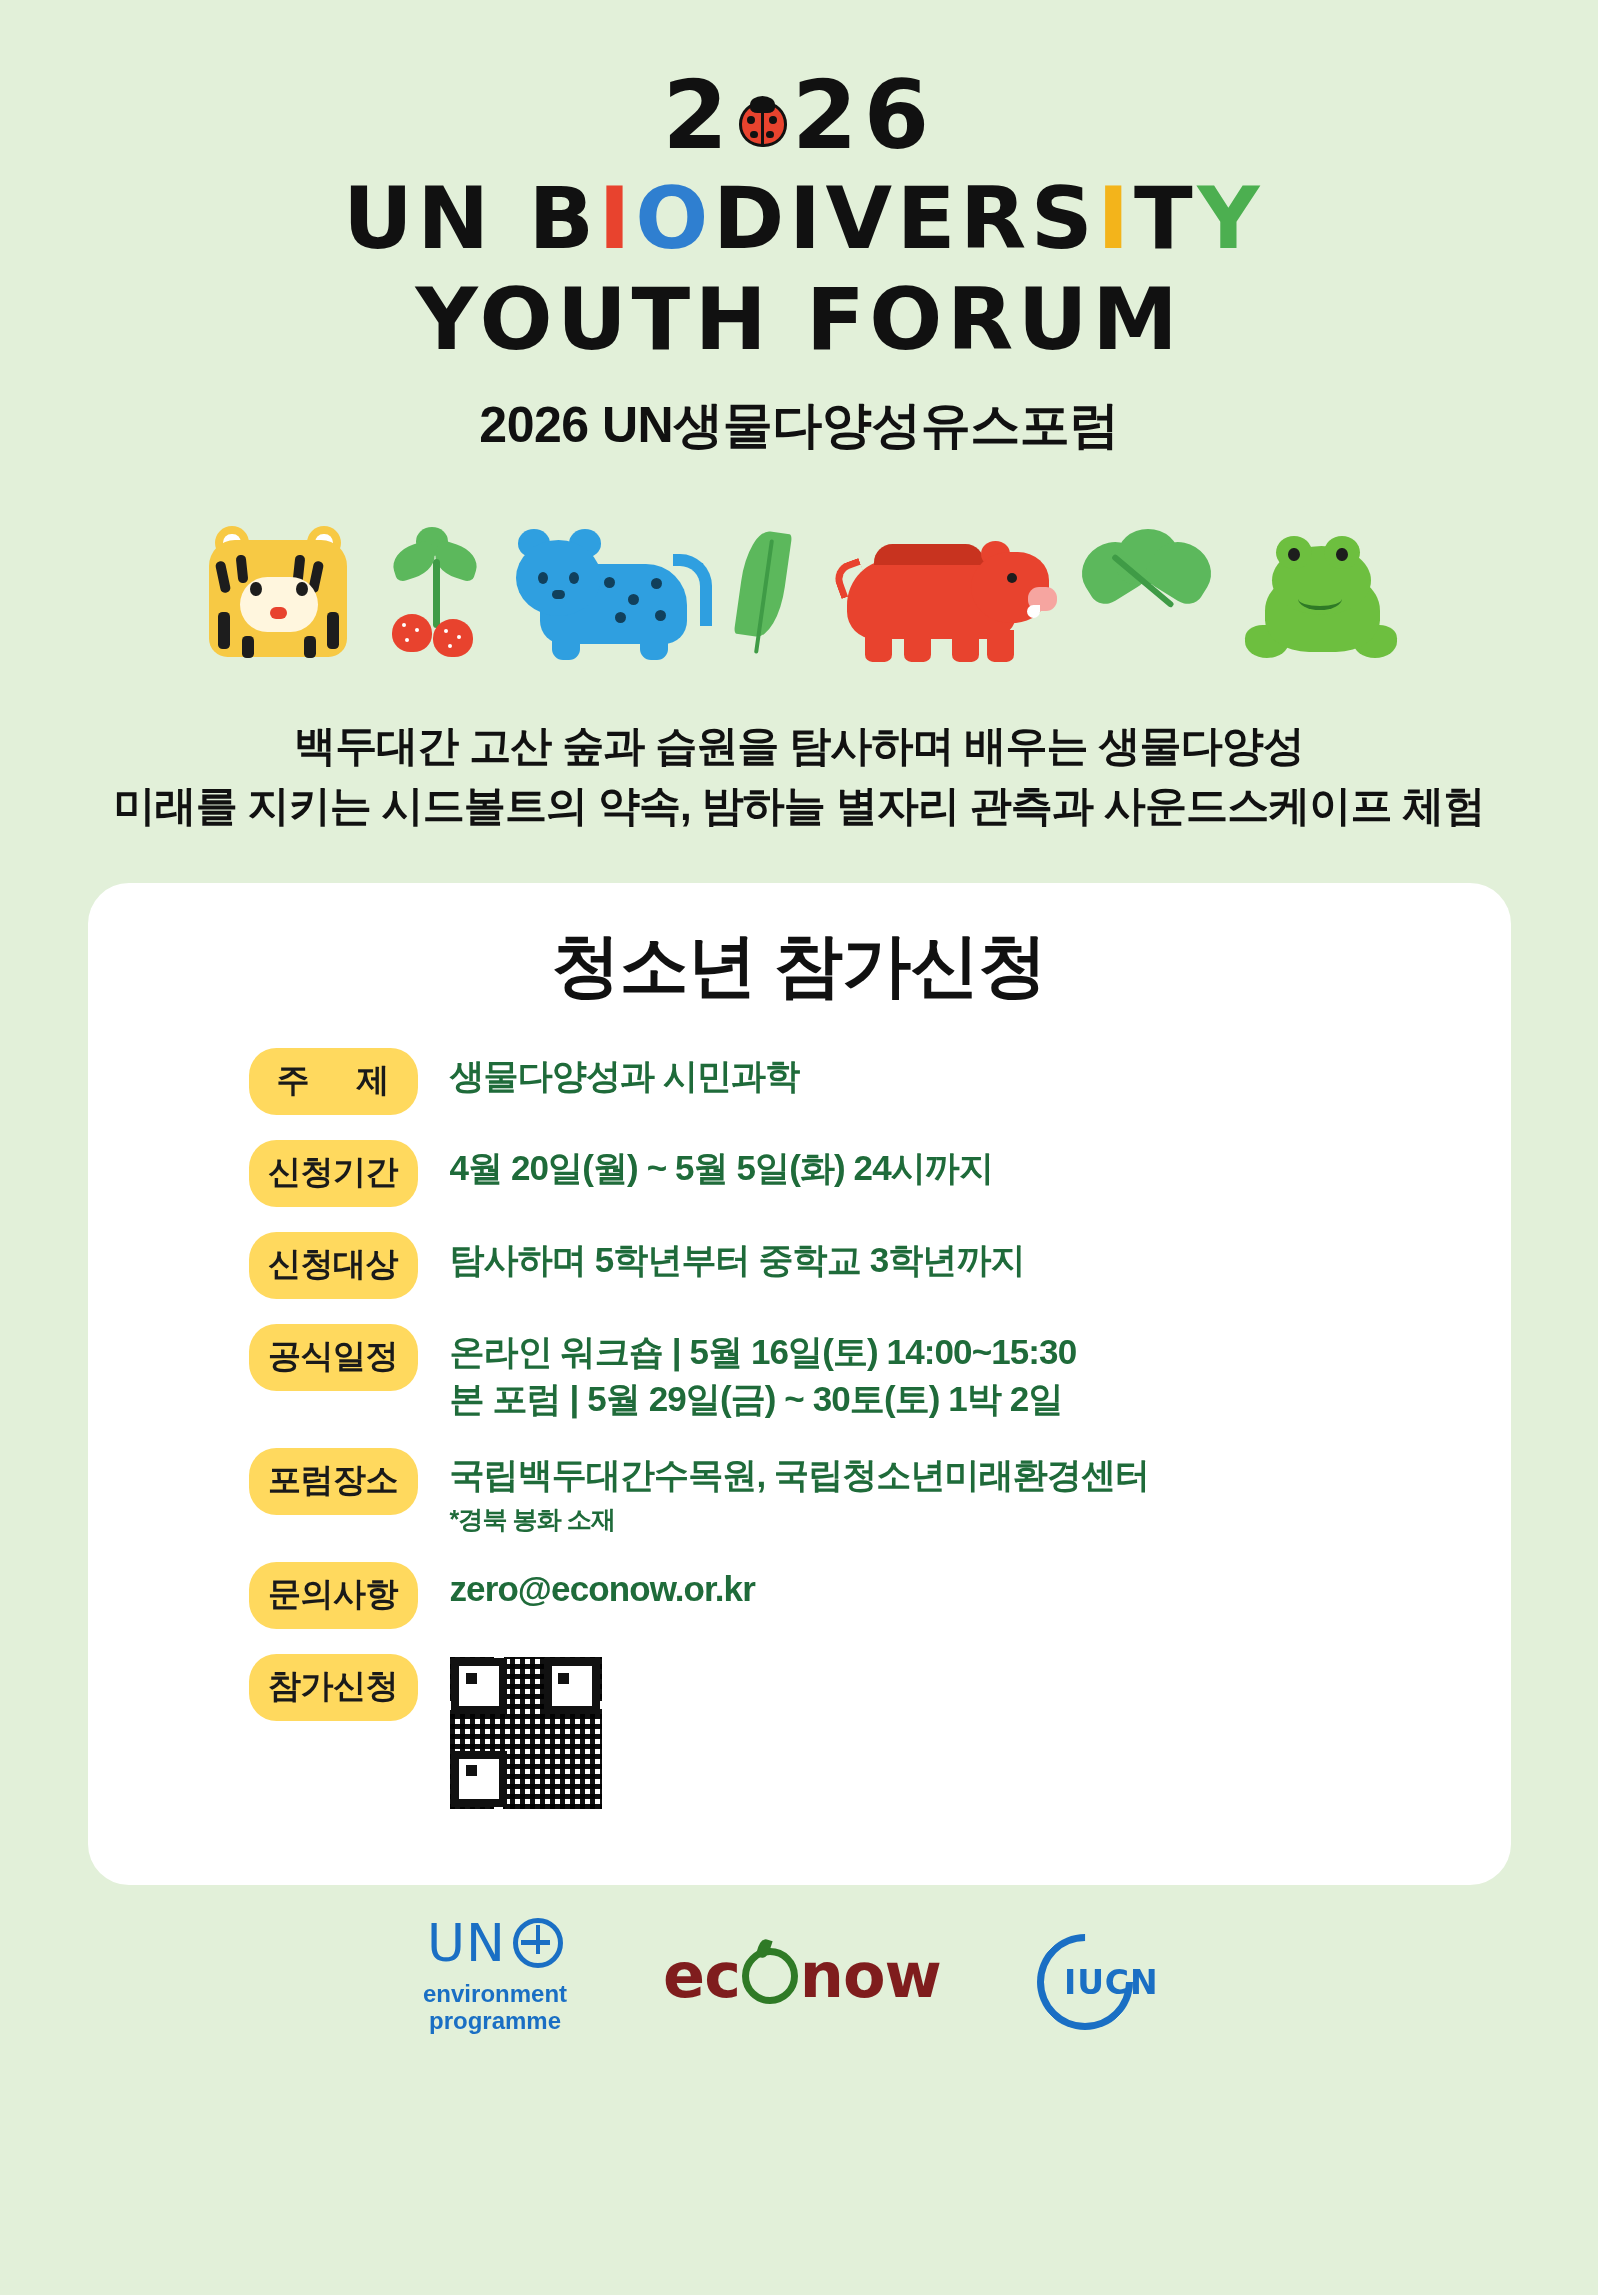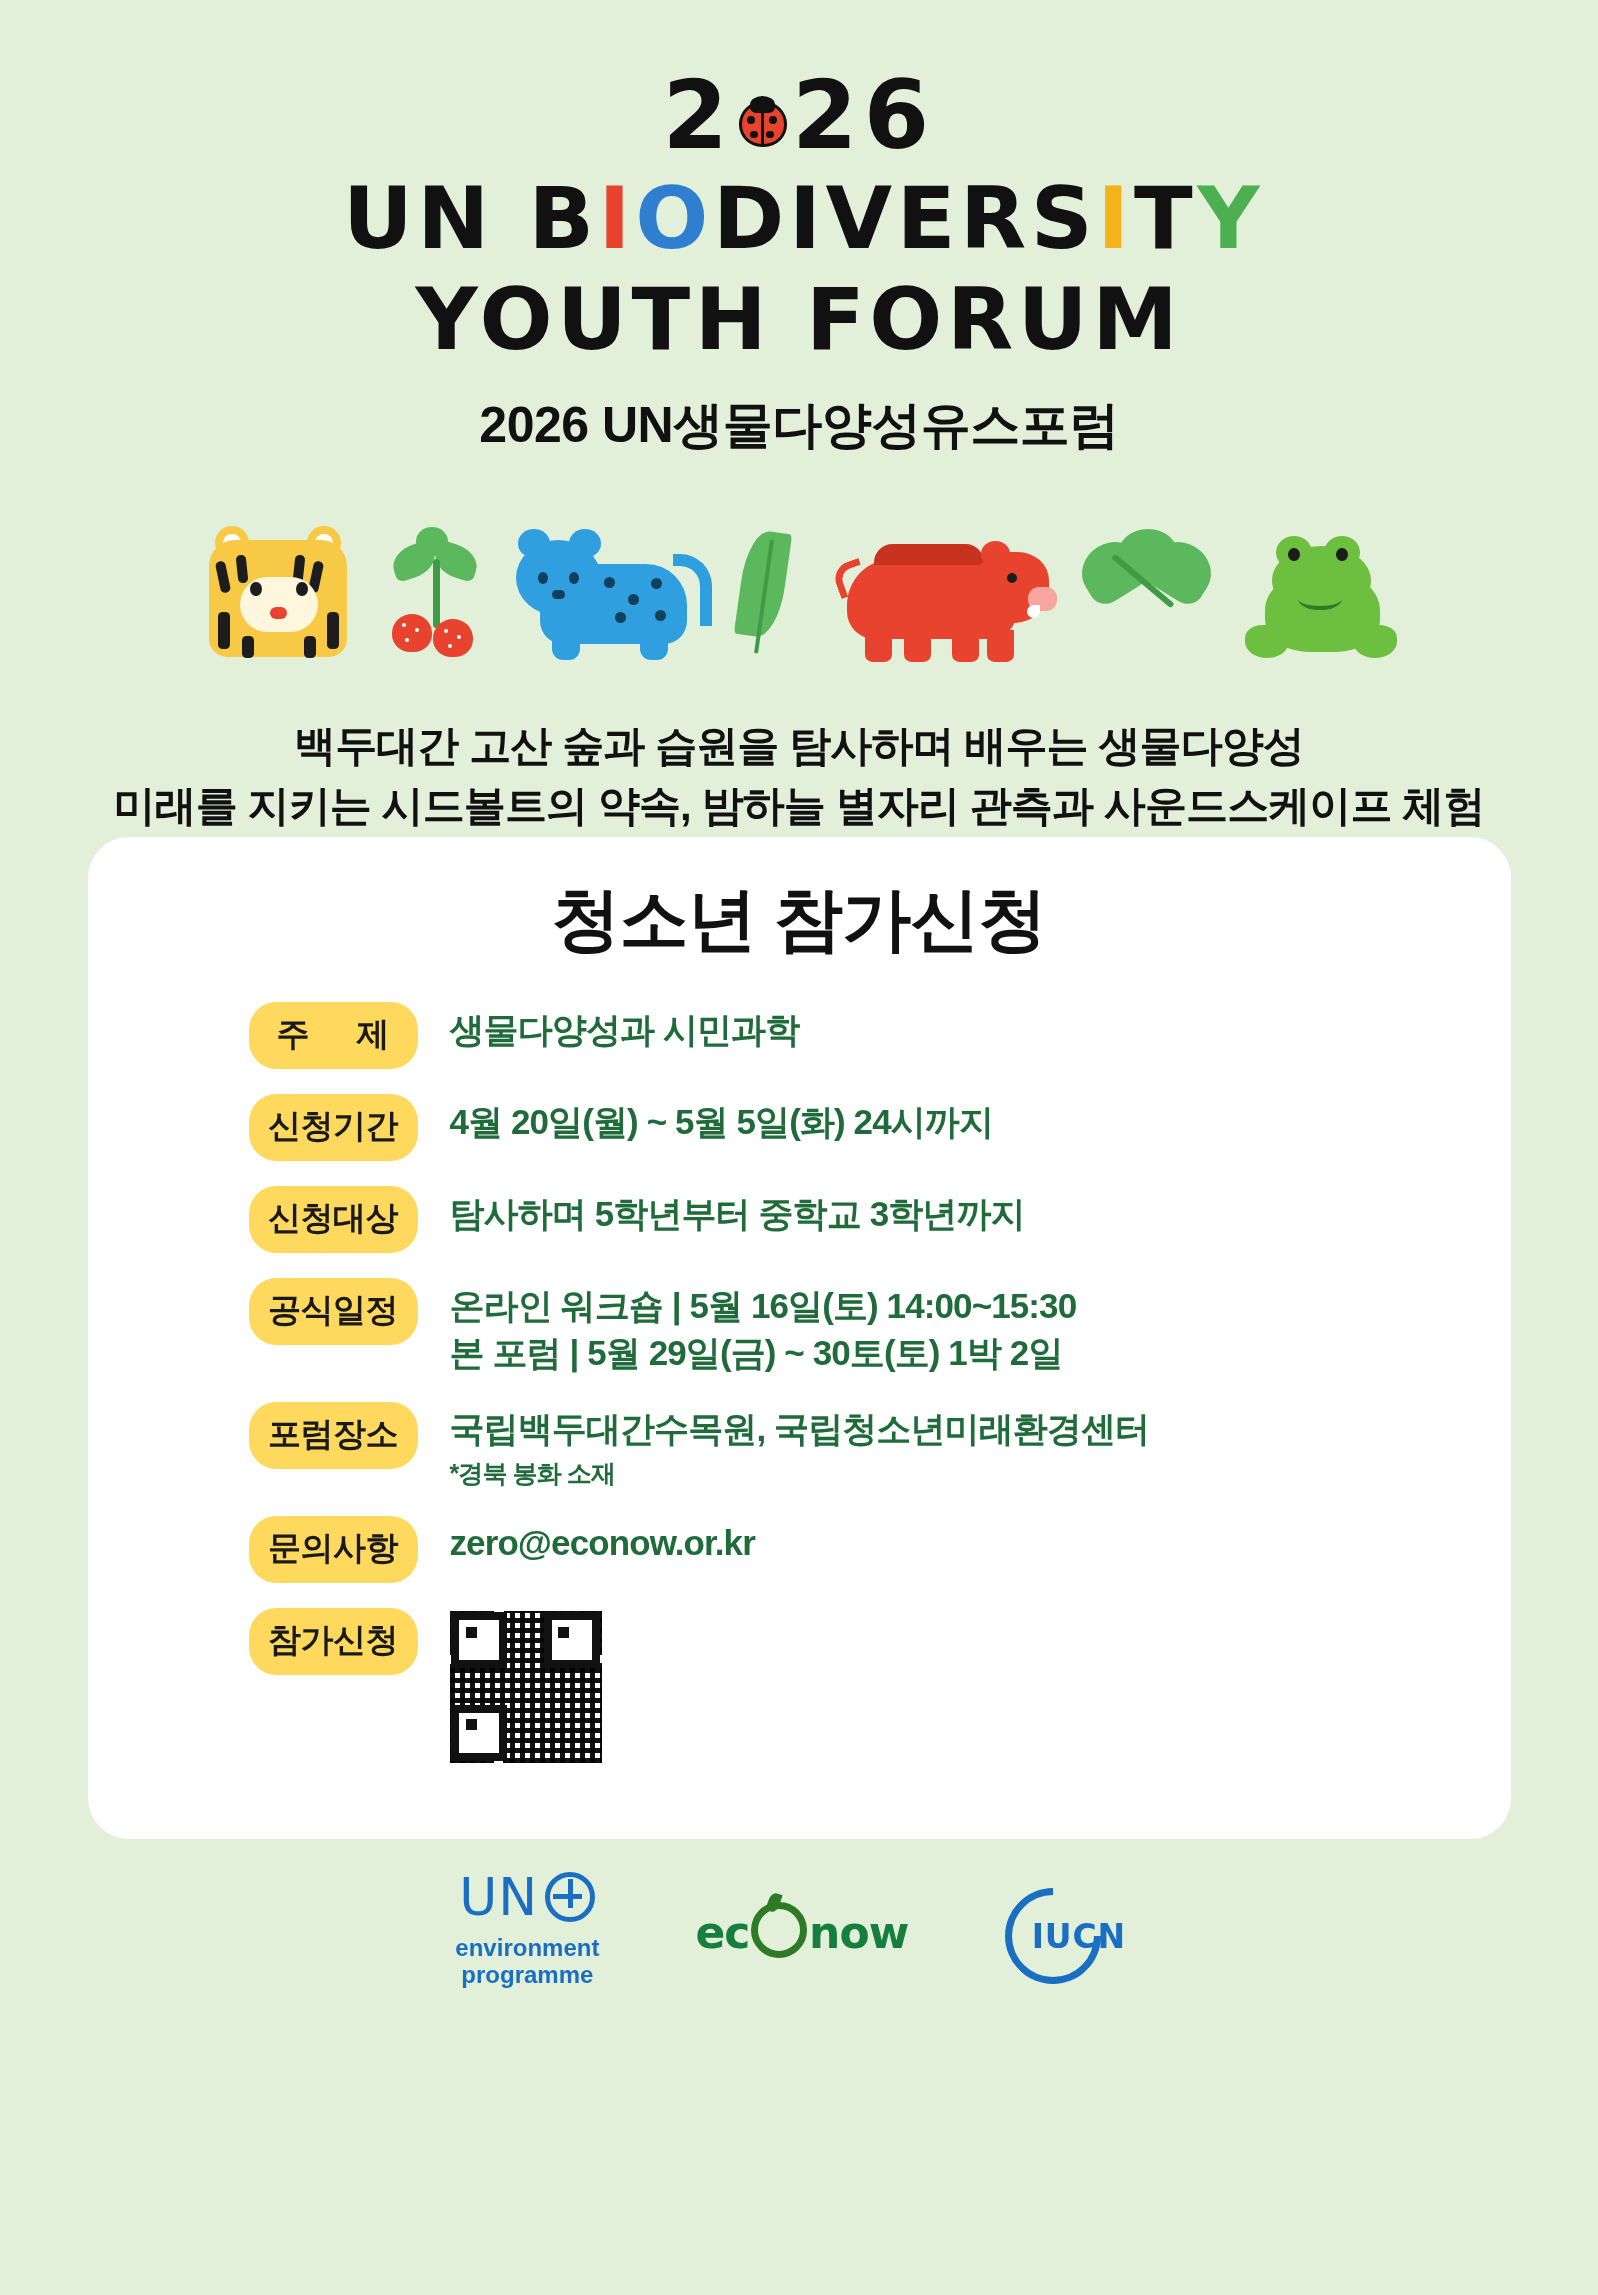--- a/index.html
+++ b/index.html
@@ -373,20 +373,21 @@
     font-weight: bold;
     font-size: 42px;
     line-height: 1.45;
     color: #111111;
     letter-spacing: -0.9px;
   }
   .desc span { display: block; }
 
   
   .card {
+    margin-top: 46px;
     width: 1423px;
     background: #ffffff;
     border-radius: 41px;
     padding: 37px 0 51px 0;
     box-sizing: border-box;
   }
   .card-title {
     text-align: center;
     font-size: 69px;
     font-weight: bold;
@@ -508,26 +509,26 @@
     position: absolute; left: 2.8px; top: 50%;
     width: 29px; height: 4.6px; margin-top: -2.3px;
     background: #1a6fc4;
   }
   .logo-un .un-sub {
     font-size: 24px; font-weight: bold; line-height: 1.16;
     text-align: center; margin-top: 11px;
   }
   .logo-econow {
     font-family: "DejaVu Sans", sans-serif;
-    font-size: 44px;
-    font-weight: bold;
-    color: #15803d;
+    font-size: 62px;
+    font-weight: bold;
+    color: #7f1d1d;
     letter-spacing: -0.9px;
     display: flex;
-    align-items: flex-end;
+    align-items: center;
   }
   .logo-econow .o-leaf {
     width: 42px; height: 42px;
     border: 7.3px solid #2f7a26;
     border-radius: 50%;
     position: relative;
     margin: 0 1.8px;
     display: inline-block;
     vertical-align: -4.6px;
   }

